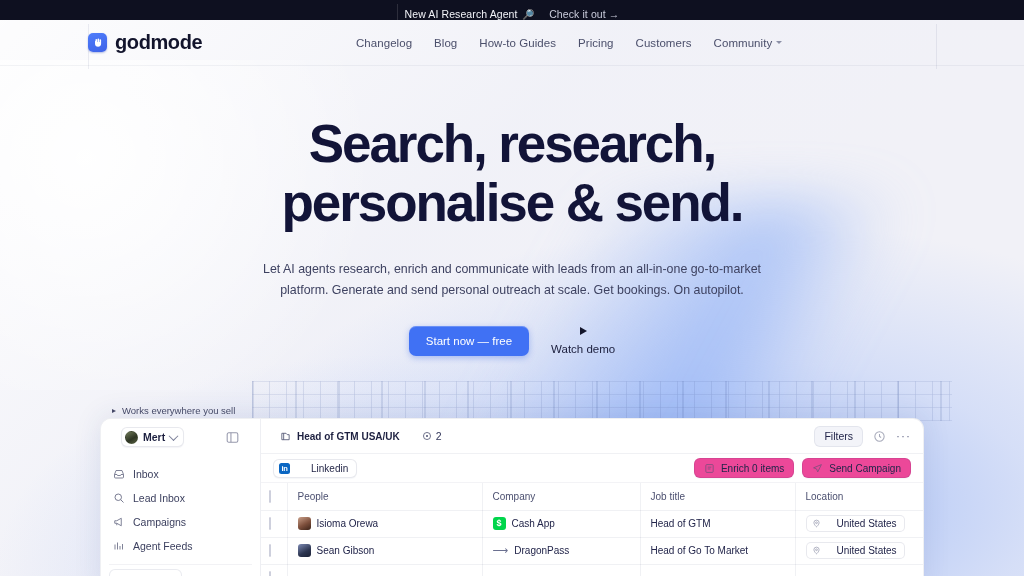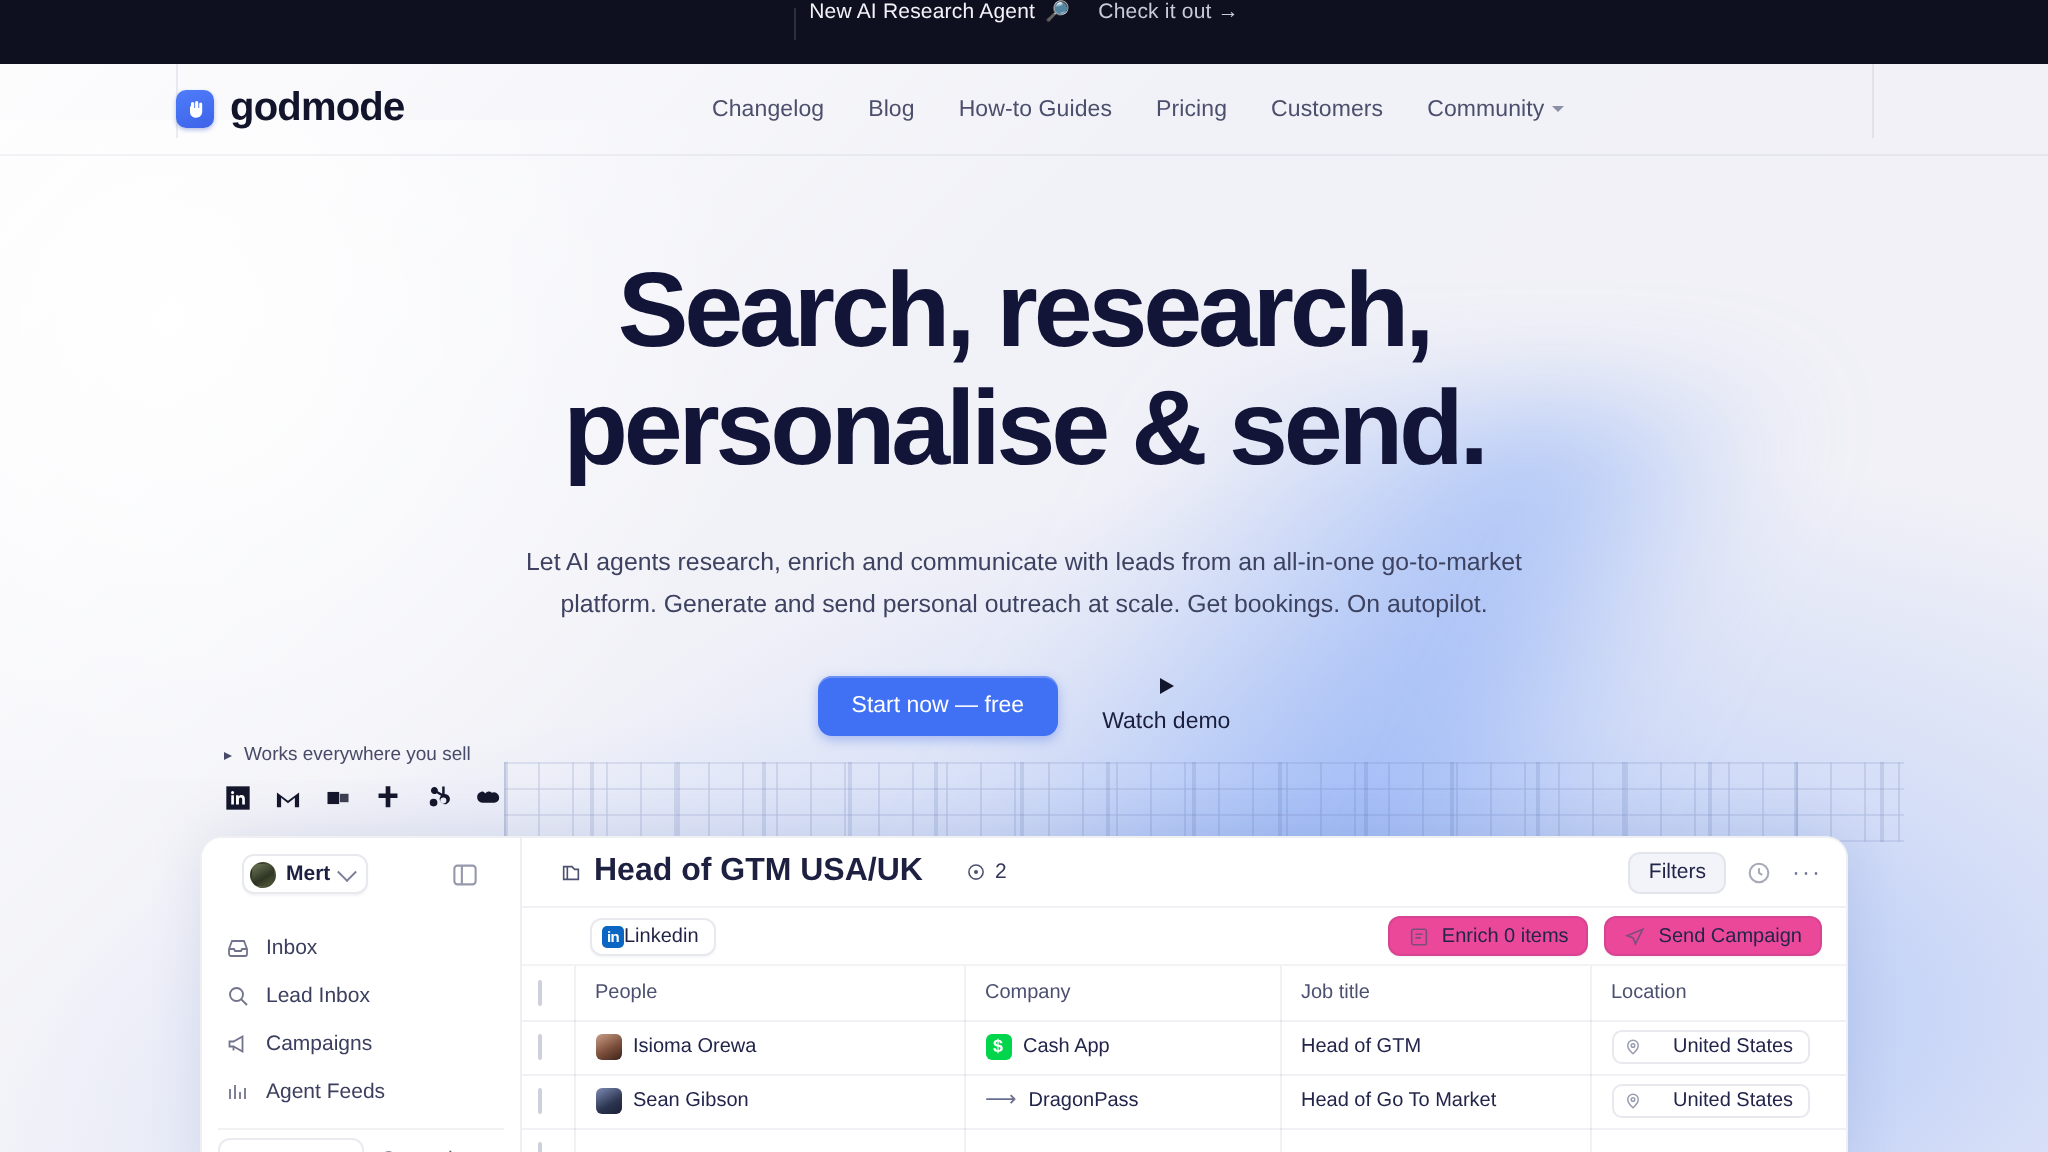--- a/index.html
+++ b/index.html
@@ -49,22 +49,22 @@
     background-size: 43px 100%;
   }
 
   
   .rule-left  { position: absolute; left: 88px;  top: 24px; width: 1px; height: 45px; background: rgba(60,70,120,0.09); }
   .rule-right { position: absolute; left: 936px; top: 24px; width: 1px; height: 45px; background: rgba(60,70,120,0.09); }
 
   
   .announce {
     position: relative; z-index: 5;
-    height: 32px; background: #0e1020; color: #e8e9f2;
-    display: flex; align-items: flex-start; justify-content: center; gap: 14px;
+    height: 20px; background: #0e1020; color: #e8e9f2;
+    display: flex; align-items: flex-end; justify-content: center; gap: 14px;
     font-size: 10.5px; letter-spacing: 0.1px;
   }
   .announce .pipe { position:absolute; left: 397px; top: 4px; width:1px; height:16px; background: rgba(255,255,255,0.13); }
   .announce-text { display: inline-flex; align-items: center; gap: 5px; color: #f2f3f8; font-weight: 400; }
   .announce-emoji { font-size: 10px; }
   .announce-cta { color: #c9cbdb; font-weight: 400; }
 
   
   header.nav {
     position: relative; z-index: 5;
@@ -115,21 +115,21 @@
     box-shadow: 0 2px 6px rgba(50,95,230,0.35), inset 0 1px 0 rgba(255,255,255,0.22);
   }
   .watch {
     display: inline-flex; align-items: center; gap: 8px;
     font-size: 11.5px; color: #1b1e3c; cursor: pointer; font-weight: 400; flex-direction: column;
   }
   .play-tri { width:0;height:0;border-left:7px solid #14162c;border-top:4.5px solid transparent;border-bottom:4.5px solid transparent; }
 
   
   .works { position: absolute; left: 112px; top: 372px; z-index: 4; }
-  .works-label { display: flex; align-items: center; gap: 6px; font-size: 9.5px; color: #474b68; }
+  .works-label { display: flex; align-items: center; gap: 6px; font-size: 9.5px; color: #474b68; margin-top: 33px; }
   .works-tri { width:0;height:0;border-left:4px solid #474b68;border-top:2.8px solid transparent;border-bottom:2.8px solid transparent; }
   .works-icons { margin-top: 9px; display: flex; align-items: center; gap: 11px; }
   .works-icons .ic { width: 14px; height: 14px; display: block; }
 
   
   .app-panel {
     position: absolute; left: 100px; top: 418px; width: 824px; height: 175px;
     background: #fff; border-radius: 11px 11px 0 0;
     border: 1px solid rgba(30,40,90,0.07);
     box-shadow: 0 -2px 28px rgba(40,55,120,0.10);
@@ -170,44 +170,44 @@
   .side-tab.active { background: #fff; color: #14162c; font-weight: 700; border: 1px solid rgba(30,40,90,0.09); border-bottom: none; }
 
   
   .app-main { flex: 1; display: flex; flex-direction: column; min-width: 0; }
   .app-topbar {
     height: 36px; display: flex; align-items: center; gap: 8px; padding: 0 12px;
     border-bottom: 1px solid rgba(30,40,90,0.065);
   }
   .list-chip {
     display: inline-flex; align-items: center; gap: 6px;
-    font-size: 16px; color: #1d2040; font-weight: 700; cursor: pointer;
+    font-size: 10px; color: #1d2040; font-weight: 700; cursor: pointer;
     padding: 3px 7px; border-radius: 6px;
   }
   .geo-chip {
     display: inline-flex; align-items: center; gap: 4px; font-size: 10.5px; color: #32365a;
     padding: 3px 7px; border-radius: 6px; cursor: pointer;
   }
   .spacer { flex: 1; }
   .filters-btn {
     font-size: 10.5px; color: #22254a; background: #f3f4f9; border: 1px solid rgba(30,40,90,0.07);
     border-radius: 6px; padding: 3.5px 9px; cursor: pointer; font-family: inherit;
   }
   .icon-btn { width: 17px; height: 17px; display:flex; align-items:center; justify-content:center; cursor: pointer; opacity: 0.55; }
   .dots { letter-spacing: 1px; font-size: 12px; color: #6e7390; cursor: pointer; line-height: 10px; }
 
   
   .app-sourcerow {
     height: 30px; display: flex; align-items: center; gap: 8px; padding: 0 12px;
     border-bottom: 1px solid rgba(30,40,90,0.055);
   }
   .src-chip {
-    display: inline-flex; align-items: center; gap: 0; font-size: 10px; color: #1f2244;
+    display: inline-flex; align-items: center; gap: 21px; font-size: 10px; color: #1f2244;
     background: #fff; border: 1px solid rgba(30,40,90,0.10); border-radius: 6px;
-    padding: 3px 8px 3px 5px; cursor: pointer; box-shadow: 0 1px 1px rgba(30,40,90,0.04); margin-left: 22px;
+    padding: 3px 8px 3px 5px; cursor: pointer; box-shadow: 0 1px 1px rgba(30,40,90,0.04);
   }
   .li-mark { width: 11px; height: 11px; border-radius: 2.5px; background: #0a66c2; display:flex;align-items:center;justify-content:center; }
   .li-mark span { color:#fff; font-size: 7.5px; font-weight: 700; line-height: 1; letter-spacing: -0.3px; }
   .ghost-btn {
     display: inline-flex; align-items: center; gap: 6px; font-size: 10px; color: #22254a;
     background: #ec4899; border: 1px solid rgba(30,40,90,0.10); border-radius: 6px;
     padding: 3.5px 9px; cursor: pointer; font-family: inherit; box-shadow: 0 1px 1px rgba(30,40,90,0.04);
   }
   .ghost-btn .gic { width: 11px; height: 11px; opacity: 0.7; }
 

